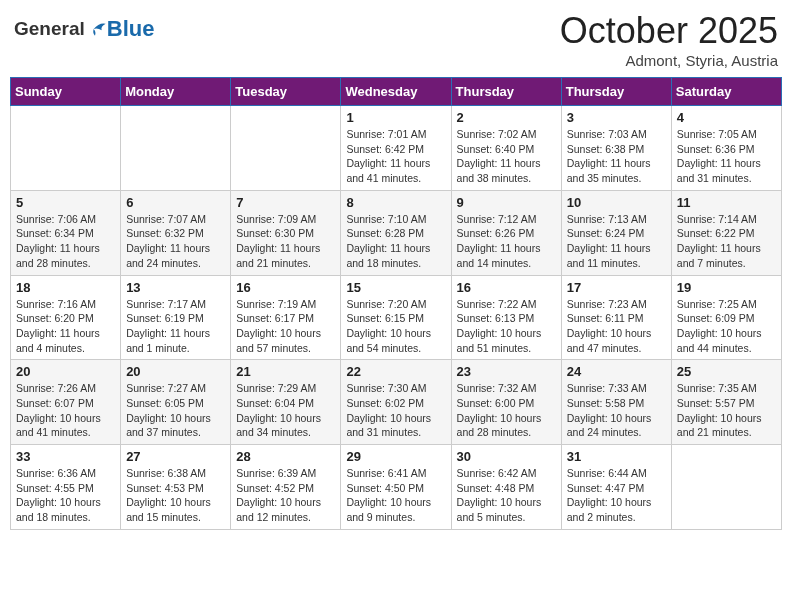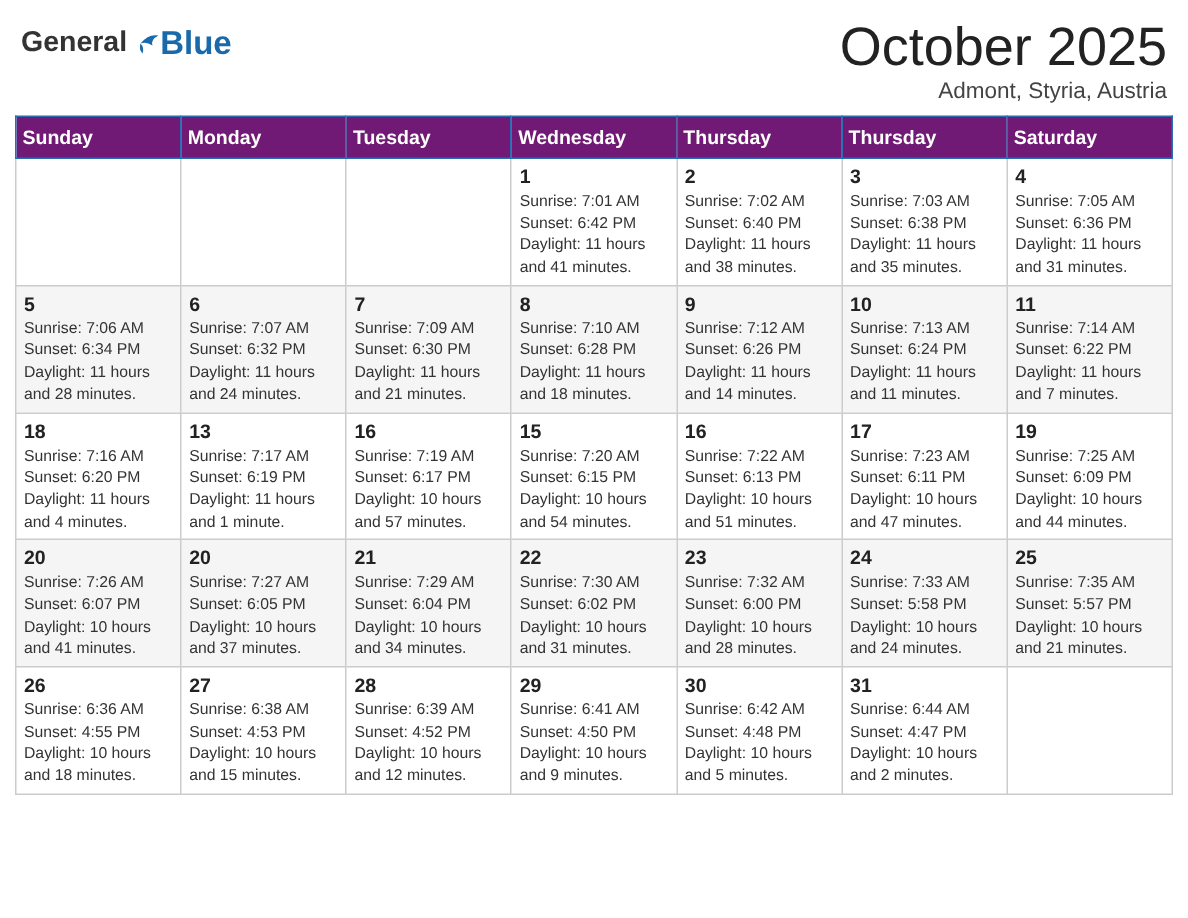--- a/index.html
+++ b/index.html
@@ -236,21 +236,21 @@
           <span class="day-number">24</span>
           <div class="day-info">Sunrise: 7:33 AM<br>Sunset: 5:58 PM<br>Daylight: 10 hours and 24 minutes.</div>
         </td>
         <td>
           <span class="day-number">25</span>
           <div class="day-info">Sunrise: 7:35 AM<br>Sunset: 5:57 PM<br>Daylight: 10 hours and 21 minutes.</div>
         </td>
       </tr>
       <tr>
         <td>
-          <span class="day-number">26</span>
+          <span class="day-number">33</span>
           <div class="day-info">Sunrise: 6:36 AM<br>Sunset: 4:55 PM<br>Daylight: 10 hours and 18 minutes.</div>
         </td>
         <td>
           <span class="day-number">27</span>
           <div class="day-info">Sunrise: 6:38 AM<br>Sunset: 4:53 PM<br>Daylight: 10 hours and 15 minutes.</div>
         </td>
         <td>
           <span class="day-number">28</span>
           <div class="day-info">Sunrise: 6:39 AM<br>Sunset: 4:52 PM<br>Daylight: 10 hours and 12 minutes.</div>
         </td>

